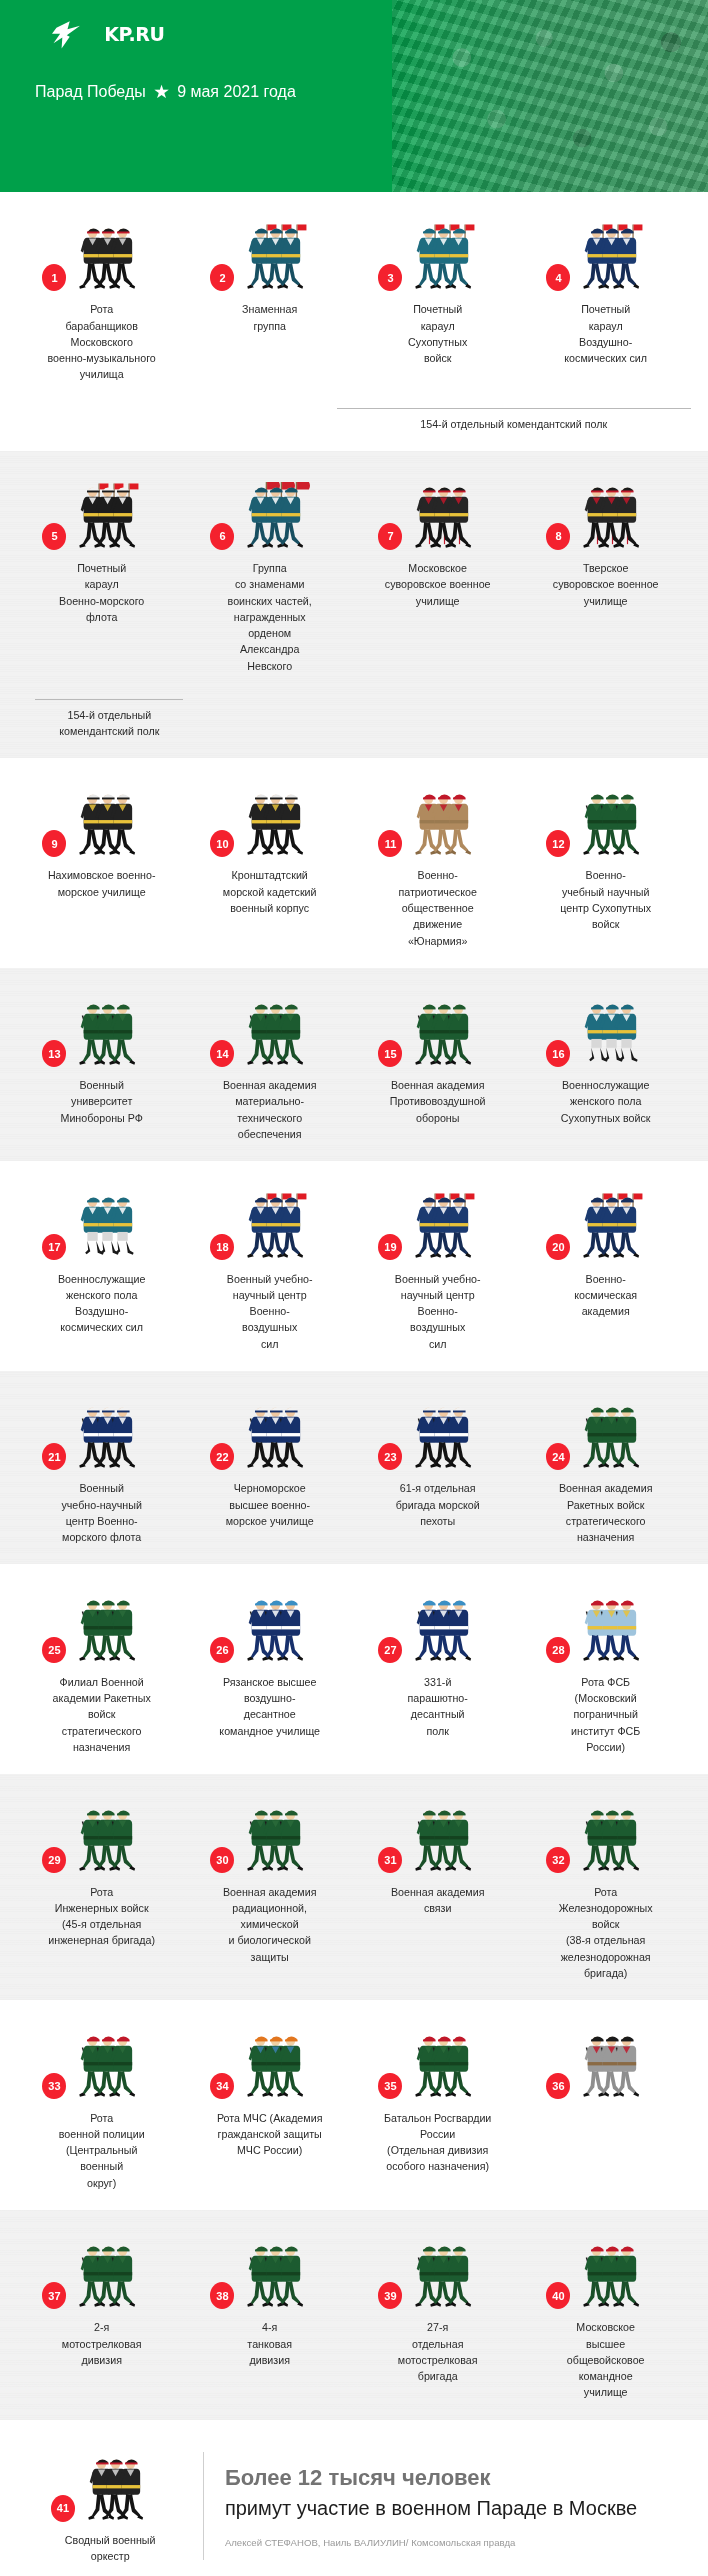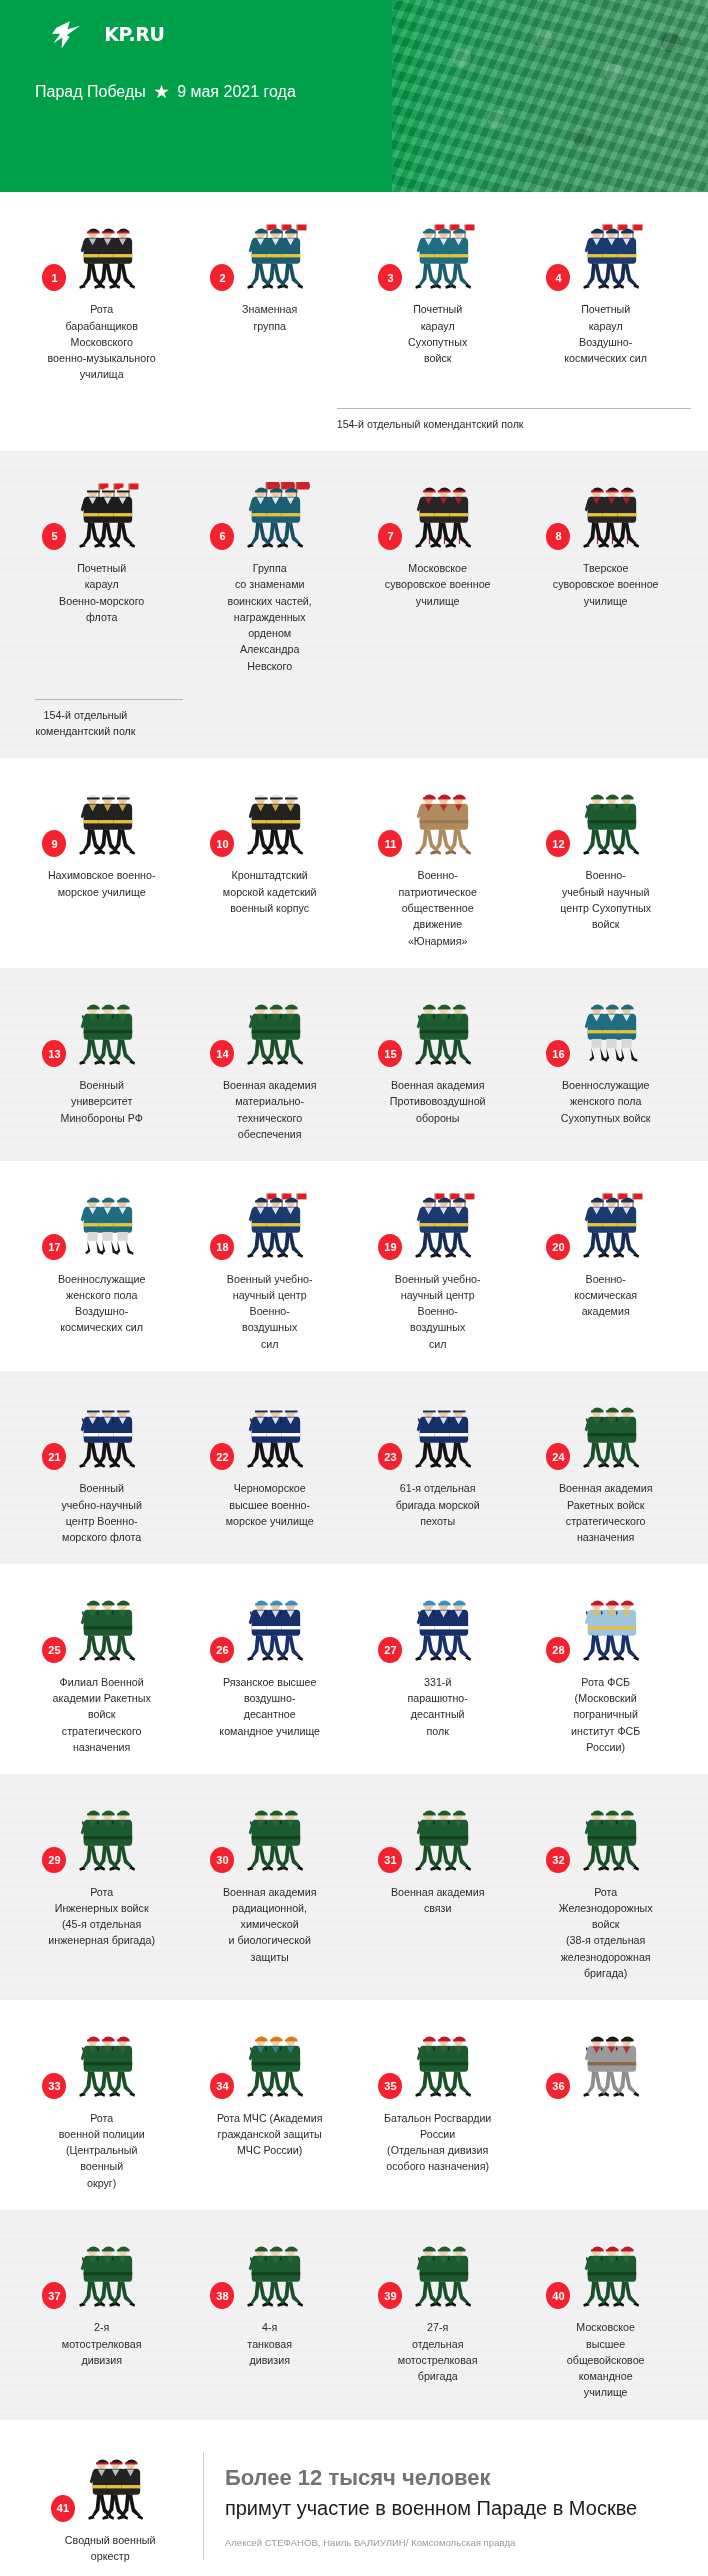--- a/index.html
+++ b/index.html
@@ -128,21 +128,21 @@
     font-size: 10.7px;
     line-height: 1.52;
     color: #2b2b2b;
     width: 155px;
   }
 
   
   .bracket {
     display: flex;
     flex-direction: column;
-    align-items: flex-start;
+    align-items: center;
     margin-top: 5.9px;
   }
   .bracket-line {
     height: 1.5px;
     background: #b9b9b9;
   }
   .bracket-text {
     margin-top: 6.6px;
     font-size: 10.7px;
     line-height: 1.5;

